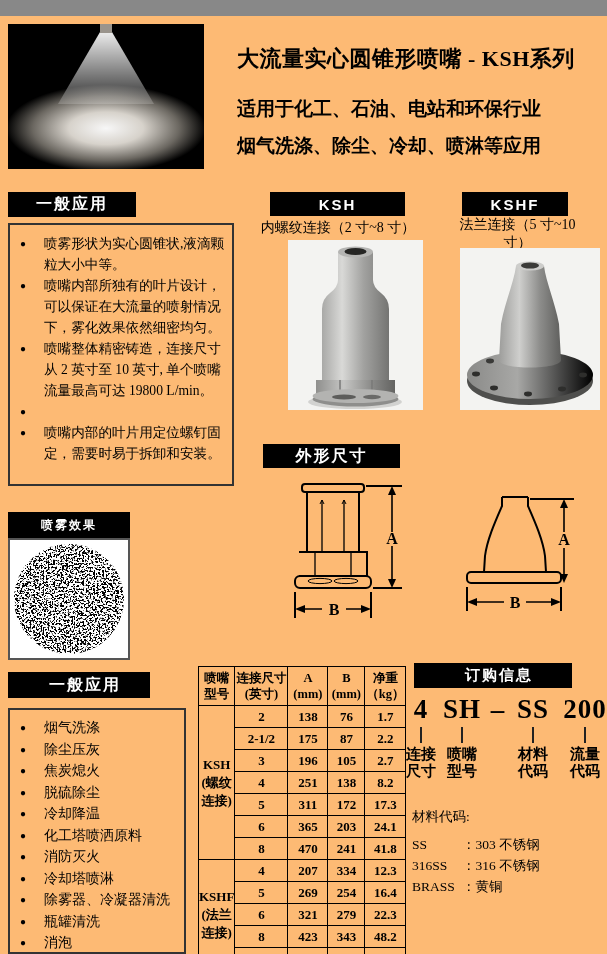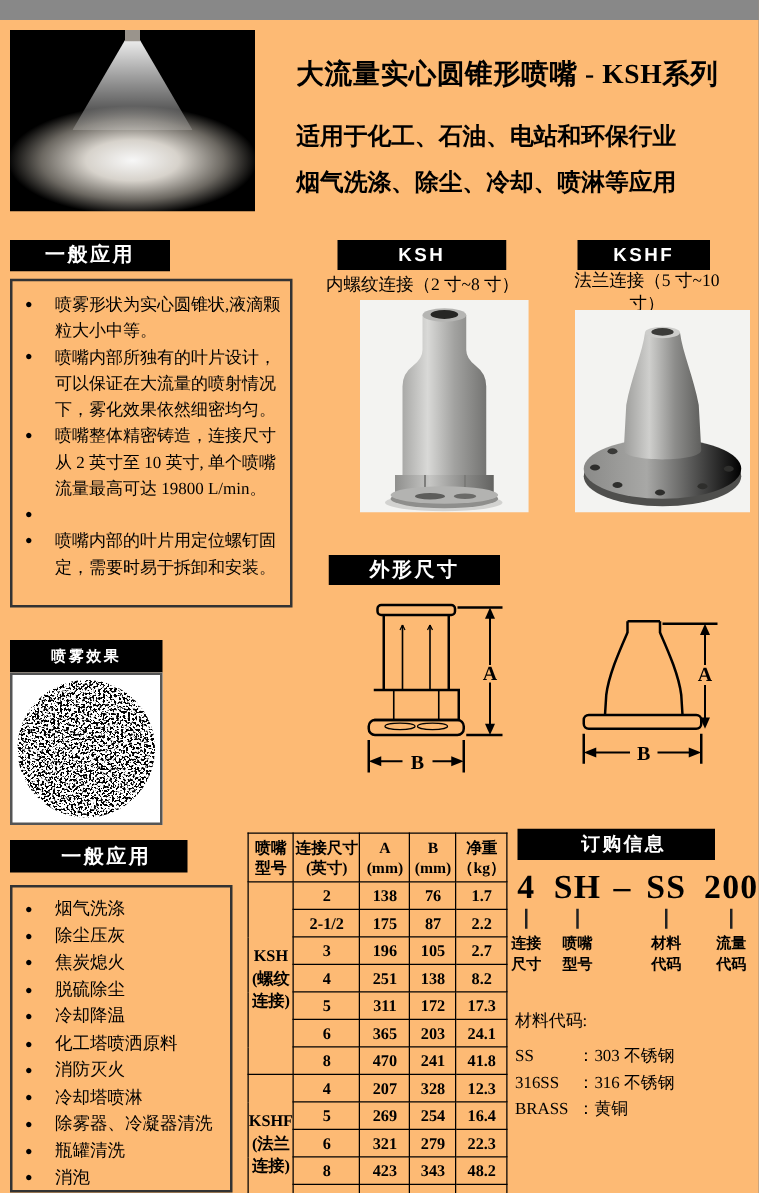--- a/index.html
+++ b/index.html
@@ -70,21 +70,21 @@
     font-weight:bold; padding:0; }
   .spec th { font-size:12.5px; line-height:16px; height:38px; }
   .spec td { font-size:13px; height:21px; line-height:15px; }
   .spec td.grp { font-size:13px; line-height:18px; }
 
   
   .ord-code { left:405px; top:678px; width:200px; height:104px; }
   .ocol { position:absolute; top:0; text-align:center; }
   .obig { font-size:27px; font-weight:bold; letter-spacing:1px; line-height:30px; }
   .otick { width:2px; height:16px; background:#222; margin:3px auto 3px auto; }
-  .olab { font-size:12px; font-weight:bold; line-height:17px; }
+  .olab { font-size:15px; font-weight:bold; line-height:17px; }
   .materials { left:412px; top:792px; width:190px; }
   .materials .mt { font-size:13.5px; font-weight:normal; margin-bottom:8px; }
   .materials .mrow { font-size:13.5px; line-height:21px; }
   .materials .mcode { display:inline-block; width:50px; }
 </style>
 </head>
 <body>
 
 <div class="page">
 
@@ -349,21 +349,21 @@
       <tr>
           <td>8</td>
           <td>470</td>
           <td>241</td>
           <td>41.8</td>
         </tr>
       <tr>
         <td class="grp" rowspan="5"><span>KSHF</span><br><span>(法兰</span><br><span>连接)</span></td>
         <td>4</td>
           <td>207</td>
-          <td>328</td>
+          <td>334</td>
           <td>12.3</td>
       </tr>
       <tr>
           <td>5</td>
           <td>269</td>
           <td>254</td>
           <td>16.4</td>
         </tr>
       <tr>
           <td>6</td>

